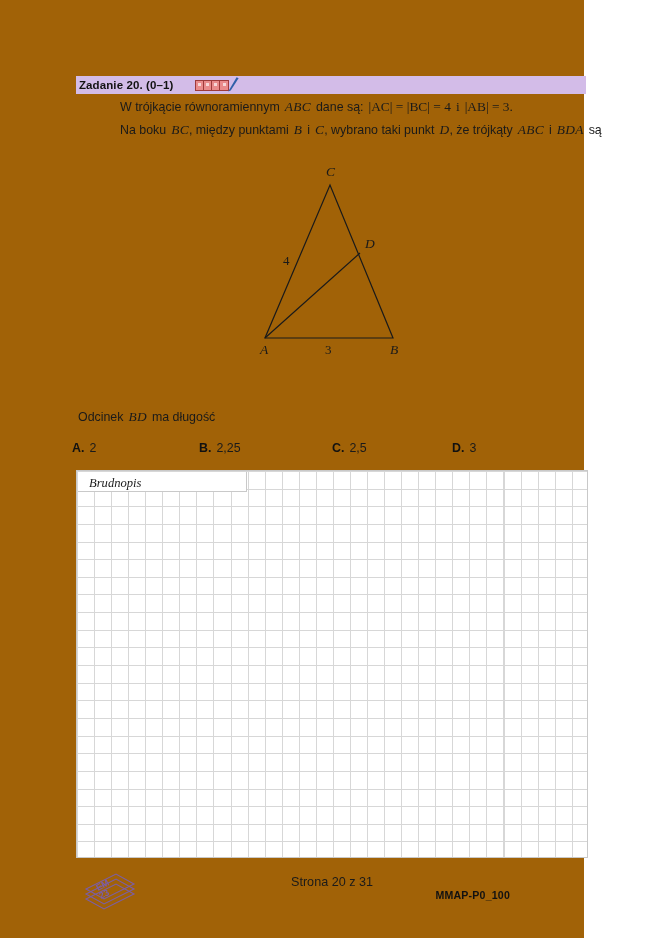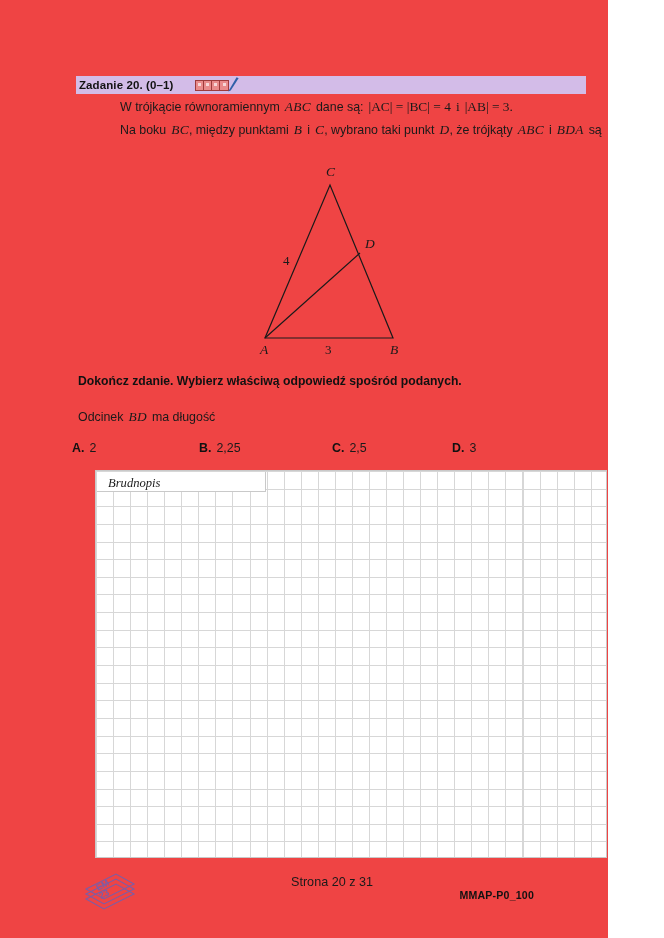--- a/index.html
+++ b/index.html
@@ -13,22 +13,21 @@
     position: relative;
     font-family: "Liberation Sans", sans-serif;
     color: #1a1a1a;
     overflow: hidden;
   }
   .page {
     position: absolute;
     left: 0; top: 0;
     width: 584px;
     height: 938px;
-    background: #ef4444;
-    padding-left: 24px;
+    background: #a16207;
   }
 
   
   .task-band {
     position: absolute;
     left: 76px;
     top: 76px;
     width: 510px;
     height: 18px;
     background: #d3bce8;
@@ -158,21 +157,20 @@
     left: 76px;
     top: 470px;
     width: 512px;
     height: 388px;
     border: 1px solid #c9c9c9;
     box-sizing: border-box;
     background:
       repeating-linear-gradient(to right, #d7d7d7 0 1px, transparent 1px 17.06px),
       repeating-linear-gradient(to bottom, #d7d7d7 0 1px, transparent 1px 17.64px),
       #ffffff;
-    margin-left: 19px;
   }
   .brudnopis-label {
     position: absolute;
     left: 10px;
     top: 5px;
     font-family: "Liberation Serif", serif;
     font-style: italic;
     font-size: 12.6px;
     color: #1a1a1a;
     background: #fff;
@@ -264,21 +262,20 @@
       <text x="94" y="16" font-family="Liberation Serif, serif" font-style="italic" font-size="13.5" fill="#1a1a1a">C</text>
       <text x="28" y="194" font-family="Liberation Serif, serif" font-style="italic" font-size="13.5" fill="#1a1a1a">A</text>
       <text x="158" y="194" font-family="Liberation Serif, serif" font-style="italic" font-size="13.5" fill="#1a1a1a">B</text>
       <text x="133" y="88" font-family="Liberation Serif, serif" font-style="italic" font-size="13.5" fill="#1a1a1a">D</text>
 
       <text x="51" y="105" font-family="Liberation Serif, serif" font-size="13" fill="#1a1a1a">4</text>
       <text x="93" y="194" font-family="Liberation Serif, serif" font-size="13" fill="#1a1a1a">3</text>
     </svg>
   </div>
 
-  <div class="instruction">Dokończ zdanie. Wybierz właściwą odpowiedź spośród podanych.</div>
 
   <div class="lead">
     <span>Odcinek</span><span class="sp"></span><span class="mv">BD</span><span class="sp"></span><span>ma długość</span>
   </div>
 
   <div class="answers">
     <div class="answer a-0">
       <b>A.</b><span>2</span>
     </div>
     <div class="answer a-1">

